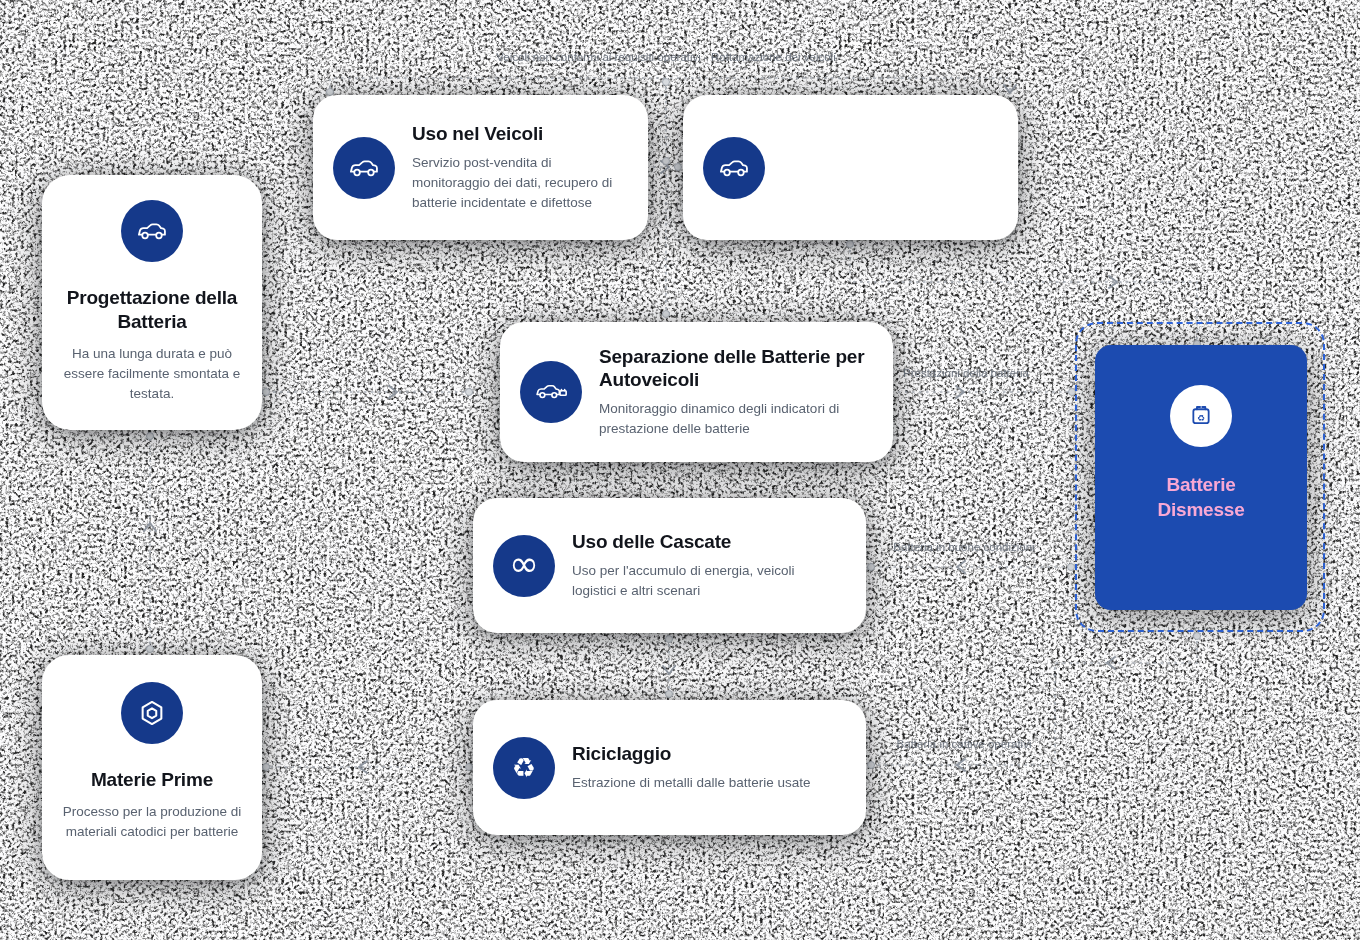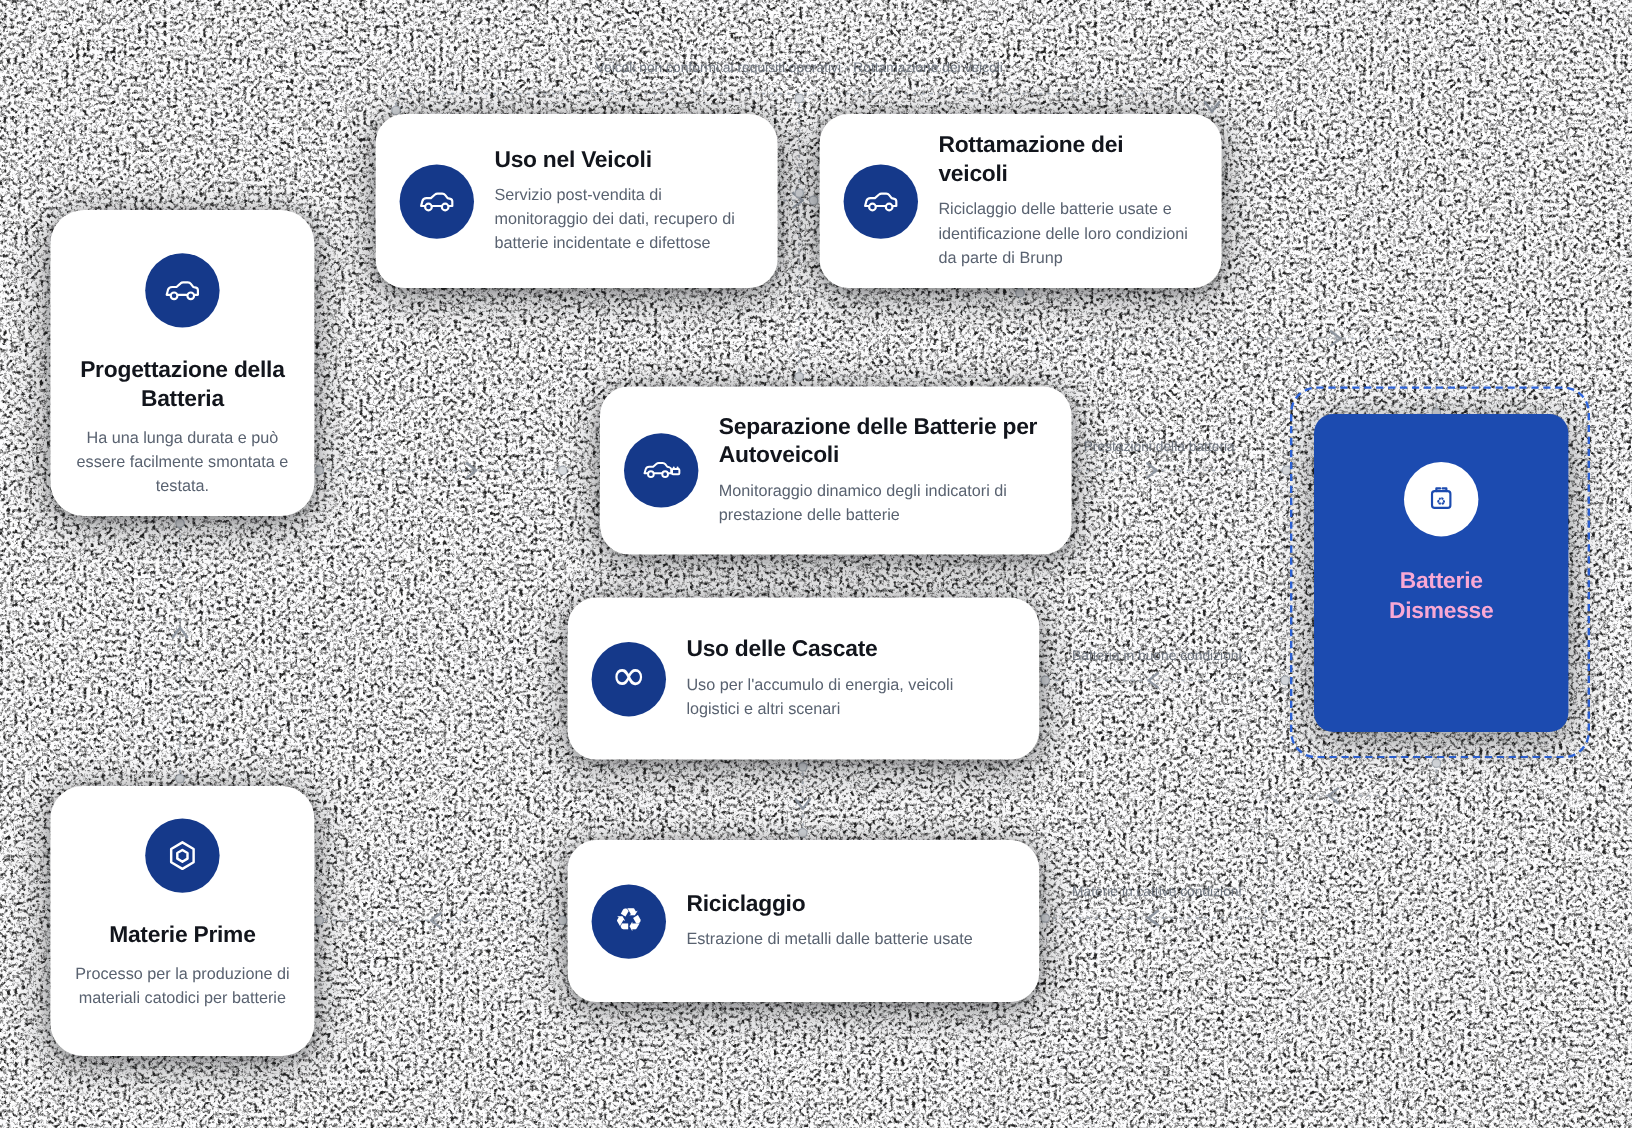--- a/index.html
+++ b/index.html
@@ -111,23 +111,23 @@
         <circle cx="469" cy="767" r="3.5"></circle>
       <circle cx="266" cy="767" r="3.5"></circle>
         <circle cx="150" cy="649" r="3.5"></circle>
       <circle cx="150" cy="436" r="3.5"></circle>
     </g>
   </svg>
 
   <div class="flow-label" style="left:446px; top:50px; width:440px;">Veicoli non conformi ai requisiti operativi - Rottamazione dei veicoli</div>
   <div class="flow-label" style="left:877px; top:366px; width:178px;">Prestazioni della batteria</div>
   <div class="flow-label" style="left:873px; top:540px; width:182px;">Batteria in buone condizioni</div>
-  <div class="flow-label" style="left:873px; top:737px; width:182px;">Materie in cattive condizioni</div>
-
-  <div class="card card-v" style="left:42px; top:175px; width:220px; height:255px; padding-top:36px;">
+  <div class="flow-label" style="left:873px; top:737px; width:182px;">Batteria in cattive operativi</div>
+
+  <div class="card card-v" style="left:42px; top:175px; width:220px; height:255px; padding-top:25px;">
     <div class="icon-circle">
       <svg viewBox="0 0 44 44" width="36" height="36" fill="none" stroke="#ffffff" stroke-width="2.2" stroke-linecap="round" stroke-linejoin="round">
         <path d="M6 26.5 L7.3 21.5 Q8.2 18.5 11.5 18.5 L16 18.5 L20.2 14.8 Q21.2 13.8 22.8 13.8 L27.5 13.8 Q29.5 13.8 30.6 15.3 L33 18.5 L35.8 19.2 Q37.8 19.8 37.8 22 L37.8 26.5 Z"></path>
         <circle cx="13.5" cy="27.5" r="3.4" fill="#15398a"></circle>
         <circle cx="30.5" cy="27.5" r="3.4" fill="#15398a"></circle>
       </svg>
     </div>
     <div class="card-title">Progettazione della Batteria</div>
     <div class="card-body">Ha una lunga durata e può essere facilmente smontata e testata.</div>
   </div>
@@ -146,24 +146,20 @@
     </div>
   </div>
 
   <div class="card card-h" style="left:683px; top:95px; width:335px; height:145px;">
     <div class="icon-circle">
       <svg viewBox="0 0 44 44" width="36" height="36" fill="none" stroke="#ffffff" stroke-width="2.2" stroke-linecap="round" stroke-linejoin="round">
         <path d="M6 26.5 L7.3 21.5 Q8.2 18.5 11.5 18.5 L16 18.5 L20.2 14.8 Q21.2 13.8 22.8 13.8 L27.5 13.8 Q29.5 13.8 30.6 15.3 L33 18.5 L35.8 19.2 Q37.8 19.8 37.8 22 L37.8 26.5 Z"></path>
         <circle cx="13.5" cy="27.5" r="3.4" fill="#15398a"></circle>
         <circle cx="30.5" cy="27.5" r="3.4" fill="#15398a"></circle>
       </svg>
-    </div>
-    <div class="card-text">
-      <div class="card-title">Rottamazione dei veicoli</div>
-      <div class="card-body">Riciclaggio delle batterie usate e identificazione delle loro condizioni da parte di Brunp</div>
     </div>
   </div>
 
   <div class="card card-h" style="left:500px; top:322px; width:393px; height:140px;">
     <div class="icon-circle">
       <svg viewBox="0 0 44 44" width="36" height="36" fill="none" stroke="#ffffff" stroke-width="2" stroke-linecap="round" stroke-linejoin="round">
         <path d="M5 25 L6.2 20.8 Q7 18.3 9.8 18.3 L13.8 18.3 L17.3 15.2 Q18.2 14.4 19.5 14.4 L23.5 14.4 Q25.2 14.4 26.1 15.6 L28.2 18.3 L30.5 18.9 Q32.2 19.4 32.2 21.2 L32.2 25 Z"></path>
         <circle cx="11.5" cy="25.8" r="2.9" fill="#15398a"></circle>
         <circle cx="26" cy="25.8" r="2.9" fill="#15398a"></circle>
         <rect x="33" y="20.5" width="7.5" height="5.5" rx="1"></rect>

